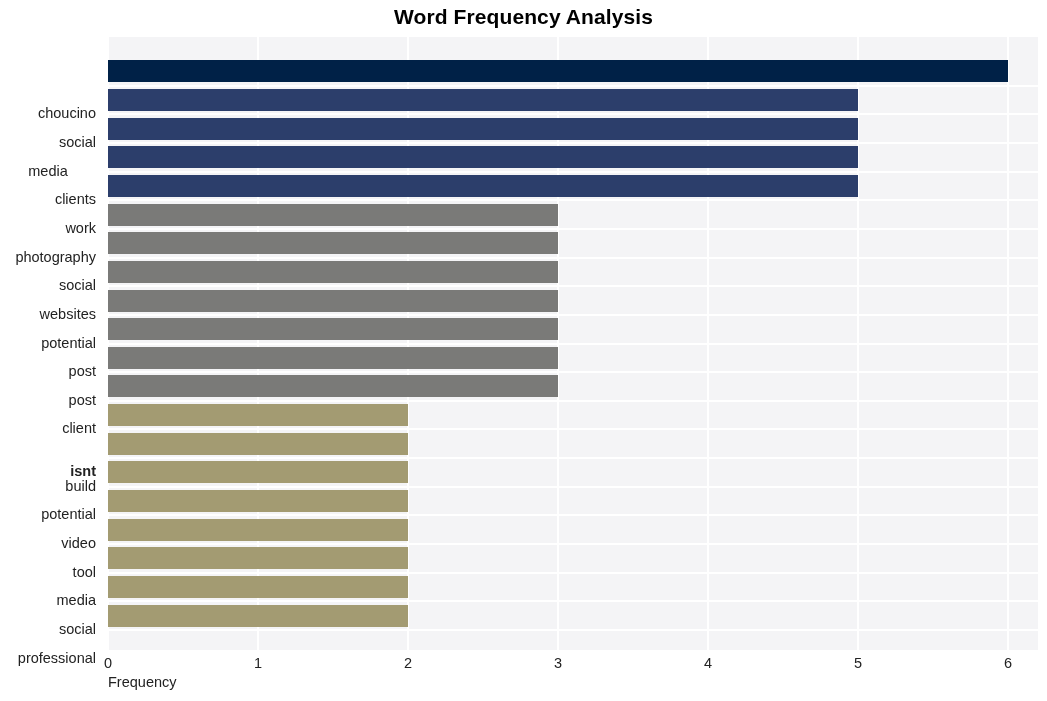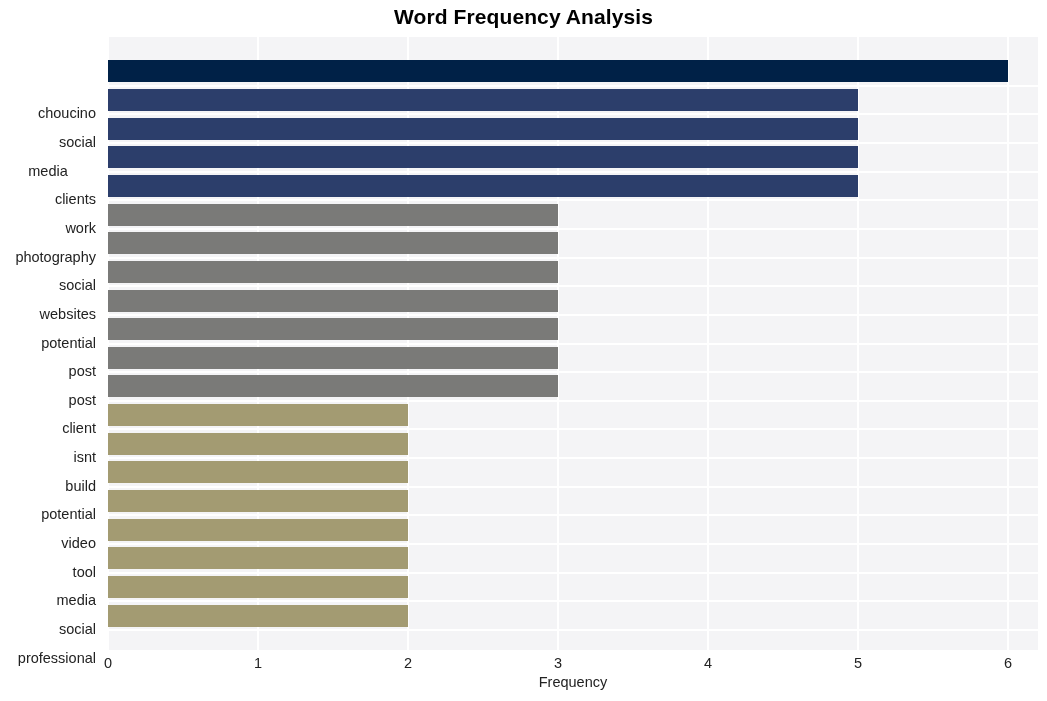--- a/index.html
+++ b/index.html
@@ -97,21 +97,20 @@
     transform: translateX(-50%);
     font-size: 14.5px;
     color: #222222;
     line-height: 20px;
   }
   #xaxis-label {
     position: absolute;
     left: 108px;
     top: 674px;
     width: 930px;
-    text-align: center;
     font-size: 14.5px;
     color: #222222;
   }
 </style>
 </head>
 <body>
 
 <div id="figure">
 
   <div id="chart-title">Word Frequency Analysis</div>
@@ -176,21 +175,21 @@
       <div class="ytick" style="top: 81px; padding-right: 6px; text-align: center;">media</div>
       <div class="ytick" style="top: 109px; padding-right: 6px;">clients</div>
       <div class="ytick" style="top: 138px; padding-right: 6px;">work</div>
       <div class="ytick" style="top: 167px; padding-right: 6px;">photography</div>
       <div class="ytick" style="top: 195px; padding-right: 6px;">social</div>
       <div class="ytick" style="top: 224px; padding-right: 6px;">websites</div>
       <div class="ytick" style="top: 253px; padding-right: 6px;">potential</div>
       <div class="ytick" style="top: 281px; padding-right: 6px;">post</div>
       <div class="ytick" style="top: 310px; padding-right: 6px;">post</div>
       <div class="ytick" style="top: 338px; padding-right: 6px;">client</div>
-      <div class="ytick" style="top: 367px; padding-right: 6px;">isnt</div>
+      <div class="ytick" style="top: 381px; padding-right: 6px; font-weight: bold;">isnt</div>
       <div class="ytick" style="top: 396px; padding-right: 6px;">build</div>
       <div class="ytick" style="top: 424px; padding-right: 6px;">potential</div>
       <div class="ytick" style="top: 453px; padding-right: 6px;">video</div>
       <div class="ytick" style="top: 482px; padding-right: 6px;">tool</div>
       <div class="ytick" style="top: 510px; padding-right: 6px;">media</div>
       <div class="ytick" style="top: 539px; padding-right: 6px;">social</div>
       <div class="ytick" style="top: 568px; padding-right: 6px;">professional</div>
     </div>
 
   <div id="xtick-layer">

